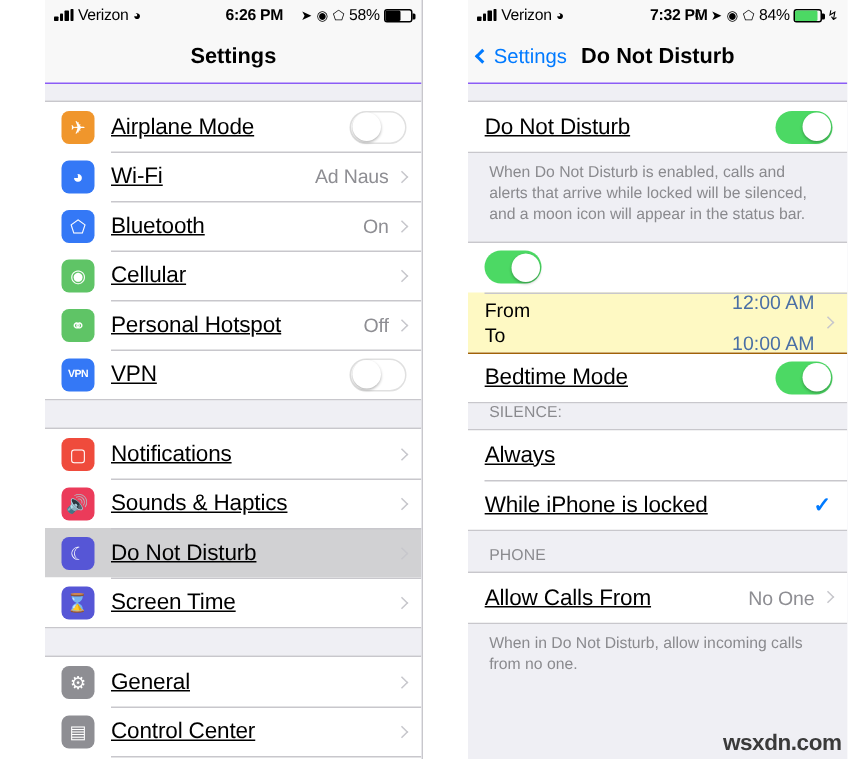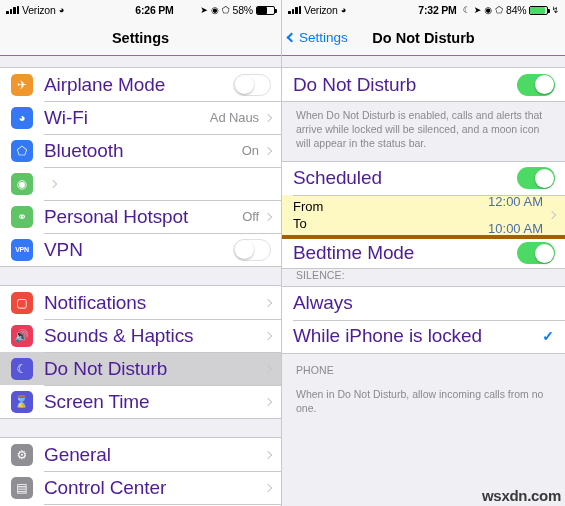--- a/index.html
+++ b/index.html
@@ -3,21 +3,21 @@
 <meta charset="utf-8">
 <style>
   * { box-sizing: border-box; margin: 0; padding: 0; }
   html, body {
     width: 565px; height: 506px;
     font-family: "Liberation Sans", sans-serif;
     background: #ffffff;
     overflow: hidden;
   }
   .screen { display: flex; width: 565px; height: 506px; }
-  .pane { width: 282px; height: 506px; position: relative; overflow: hidden; background: #efeff4; }
+  .pane { width: 282px; height: 506px; position: relative; overflow: hidden; background: #efeff4; margin-left: 30px; }
   .pane.left { border-right: 1px solid #c8c7cc; }
   .pane.right { width: 283px; }
 
   
   .statusbar {
     height: 20px; background: #f8f8f8;
     display: flex; align-items: center;
     padding: 0 6px; font-size: 10.5px; color: #000;
     position: relative;
   }
@@ -55,21 +55,21 @@
   .row { display: flex; align-items: center; height: 33px; padding-left: 11px; background:#fff; position: relative; }
   .row.sel { background: #d1d1d3; }
   .row + .row::before {
     content:""; position:absolute; left: 44px; right:0; top:0; height:1px; background:#c8c7cc;
   }
   .row.noicon + .row.noicon::before { left: 11px; }
   .row.noicon { padding-left: 11px; }
 
   .ico { width: 22px; height: 22px; border-radius: 5px; flex: 0 0 22px; margin-right: 11px;
          display:flex; align-items:center; justify-content:center; color:#fff; font-size: 12px; }
-  .label { font-size: 19px; color: #4c1d95; flex: 1; letter-spacing: -0.1px; }
+  .label { font-size: 15px; color: #000000; flex: 1; letter-spacing: -0.1px; text-decoration: underline; }
   .value { font-size: 13px; color: #8e8e93; margin-right: 6px; letter-spacing: -0.1px; }
   .chev { width: 6px; height: 6px; border-right: 1.6px solid #c7c7cc; border-top: 1.6px solid #c7c7cc;
           transform: rotate(45deg); margin-right: 10px; flex:0 0 auto; }
   .check { color:#007aff; font-size: 14px; margin-right: 11px; font-weight: bold; }
 
   
   .sw { width: 38px; height: 22px; border-radius: 11px; position: relative; margin-right: 10px; flex:0 0 38px; }
   .sw.on { background: #4cd964; }
   .sw.off { background: #fff; border: 1px solid #e0e0e0; }
   .sw .knob { position:absolute; top: 1.5px; width: 19px; height: 19px; border-radius: 50%; background:#fff;
@@ -159,20 +159,21 @@
           <span class="chev"></span>
         </div>
         <div class="row">
           <span class="ico ico-bt">⬠</span>
           <span class="label">Bluetooth</span>
           <span class="value">On</span>
           <span class="chev"></span>
         </div>
         <div class="row">
           <span class="ico ico-cell">◉</span>
+          <span class="label">Cellular</span>
           <span class="value"></span>
           <span class="chev"></span>
         </div>
         <div class="row">
           <span class="ico ico-hot">⚭</span>
           <span class="label">Personal Hotspot</span>
           <span class="value">Off</span>
           <span class="chev"></span>
         </div>
         <div class="row">
@@ -276,37 +277,36 @@
           <span class="label">Do Not Disturb</span>
           <span class="sw on">
               <span class="knob"></span>
             </span>
         </div>
       </div>
       <div class="footer">When Do Not Disturb is enabled, calls and alerts that arrive while locked will be silenced, and a moon icon will appear in the status bar.</div>
 
       <div class="group">
         <div class="row noicon">
-          <span class="label">Scheduled</span>
           <span class="sw on">
               <span class="knob"></span>
             </span>
         </div>
         <div class="row2">
           <span class="ft-labels">
             <span>From</span>
             <span>To</span>
           </span>
           <span class="ft-vals">
             <span>12:00 AM</span>
             <span>10:00 AM</span>
           </span>
           <span class="chev"></span>
         </div>
-        <div class="row noicon" style="border-top:4px solid #a16207;">
+        <div class="row noicon" style="border-top:1px solid #a16207;">
           <span class="label">Bedtime Mode</span>
           <span class="sw on">
               <span class="knob"></span>
             </span>
         </div>
       </div>
 
       <div class="sechead">SILENCE:</div>
 
       <div class="group">
@@ -314,20 +314,27 @@
           <span class="label">Always</span>
         </div>
         <div class="row noicon">
           <span class="label">While iPhone is locked</span>
           <span class="check">✓</span>
         </div>
       </div>
 
       <div class="sechead" style="padding-top:10px;">PHONE</div>
 
+      <div class="group">
+        <div class="row noicon">
+          <span class="label">Allow Calls From</span>
+          <span class="value">No One</span>
+          <span class="chev"></span>
+        </div>
+      </div>
       <div class="footer">When in Do Not Disturb, allow incoming calls from no one.</div>
 
     </div>
 
     <div class="watermark">
       <span>wsxdn.com</span>
     </div>
   </div>
 
 </div>

